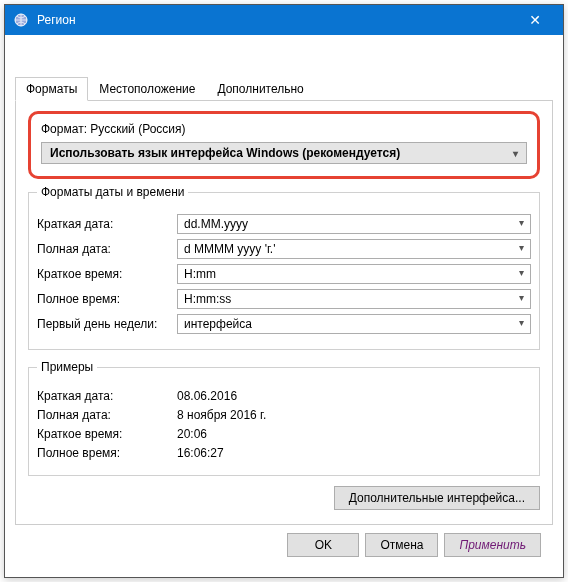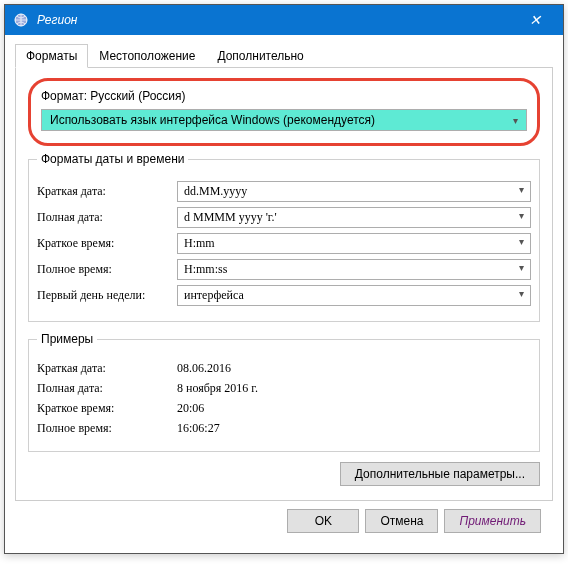--- a/index.html
+++ b/index.html
@@ -1,34 +1,34 @@
 <!DOCTYPE html>
 <html><head>
 <meta charset="utf-8">
 <style>
 * { box-sizing: border-box; margin: 0; padding: 0; }
 body { font-family: "Segoe UI", Tahoma, sans-serif; font-size: 12px; background: #fff; width: 568px; height: 582px; overflow: hidden; }
 .window { width: 560px; margin: 4px auto; border: 1px solid #555; background: #fff; box-shadow: 0 2px 8px rgba(0,0,0,0.2); }
-.titlebar { background: #0a74d1; color: #fff; height: 30px; display: flex; align-items: center; padding: 0 8px; font-style: italic; }
+.titlebar { background: #0a74d1; color: #fff; height: 30px; display: flex; align-items: center; padding: 0 8px; }
 .titlebar .icon { width: 16px; height: 16px; margin-right: 8px; display:flex; align-items:center; justify-content:center;}
 .titlebar .title { flex: 1; font-size: 12px; }
 .titlebar .close { width: 40px; text-align: center; font-size: 14px; cursor: default; }
-.content { padding: 8px 10px; background: #fff; }
+.content { padding: 8px 10px; background: #fff; margin-top: 33px; }
 .tabs { display: flex; border-bottom: 1px solid #ccc; position:relative;}
 .tab { padding: 4px 10px; font-size: 12px; border: 1px solid transparent; border-bottom:none; cursor: default; position:relative; top:1px;}
 .tab.active { background: #fff; border: 1px solid #ccc; border-bottom: 1px solid #fff; }
 .tabpanel { border: 1px solid #ccc; border-top:none; padding: 10px 12px 14px; }
-.redbox { border: 3px solid #e64232; border-radius: 20px; padding: 8px 10px 12px; margin-bottom: 6px; }
+.redbox { border: 3px solid #e64232; border-radius: 10px; padding: 8px 10px 12px; margin-bottom: 6px; }
 .format-label { font-size: 12px; margin-bottom: 6px; }
-.dropdown { display:flex; align-items:center; justify-content:space-between; border:1px solid #adadad; background:#5eead4; padding: 3px 8px; font-size:12px; width:100%; }
+.dropdown { display:flex; align-items:center; justify-content:space-between; border:1px solid #adadad; background:#e5e5e5; padding: 3px 8px; font-size:12px; width:100%;font-weight:bold; }
 .dropdown .chev { font-size:10px; color:#555; }
 .link { color: #0066cc; text-decoration: underline; font-size: 12px; display: inline-block; margin: 6px 0 10px 2px; cursor:pointer;}
 fieldset { border: 1px solid #d0d0d0; padding: 10px 8px; margin-bottom: 10px; }
 legend { font-size: 12px; padding: 0 4px; }
-.row { display: flex; align-items: center; margin: 5px 0; font-family: Liberation Serif, serif; }
+.row { display: flex; align-items: center; margin: 5px 0; }
 .row .lbl { width: 140px; font-size: 12px; }
 .row .val { flex: 1; font-size: 12px; }
 .select { display:flex; align-items:flex-start; justify-content:space-between; border:1px solid #adadad; background:#fff; padding:2px 6px; font-size:12px; flex:1;}
 .select .chev { font-size:10px; color:#555;}
 .btn-row { display:flex; justify-content:flex-end; margin-top:6px; }
 .btn { border:1px solid #adadad; background:#e1e1e1; padding:4px 14px; font-size:12px; margin-left:6px; cursor:default; min-width:72px; text-align:center;}
 .btn.disabled { color:#701a75;font-style:italic; }
 .footer { display:flex; justify-content:flex-end; padding: 8px 12px 12px; }
 </style>
 </head>
@@ -122,21 +122,21 @@
           <div class="lbl">Краткое время:</div>
           <div class="val">20:06</div>
         </div>
         <div class="row">
           <div class="lbl">Полное время:</div>
           <div class="val">16:06:27</div>
         </div>
       </fieldset>
 
       <div class="btn-row">
-        <div class="btn">Дополнительные параметры...</div>
+        <div class="btn">Дополнительные интерфейса...</div>
       </div>
     </div>
 
     <div class="footer">
       <div class="btn">OK</div>
       <div class="btn">Отмена</div>
       <div class="btn disabled">Применить</div>
     </div>
   </div>
 </div>

